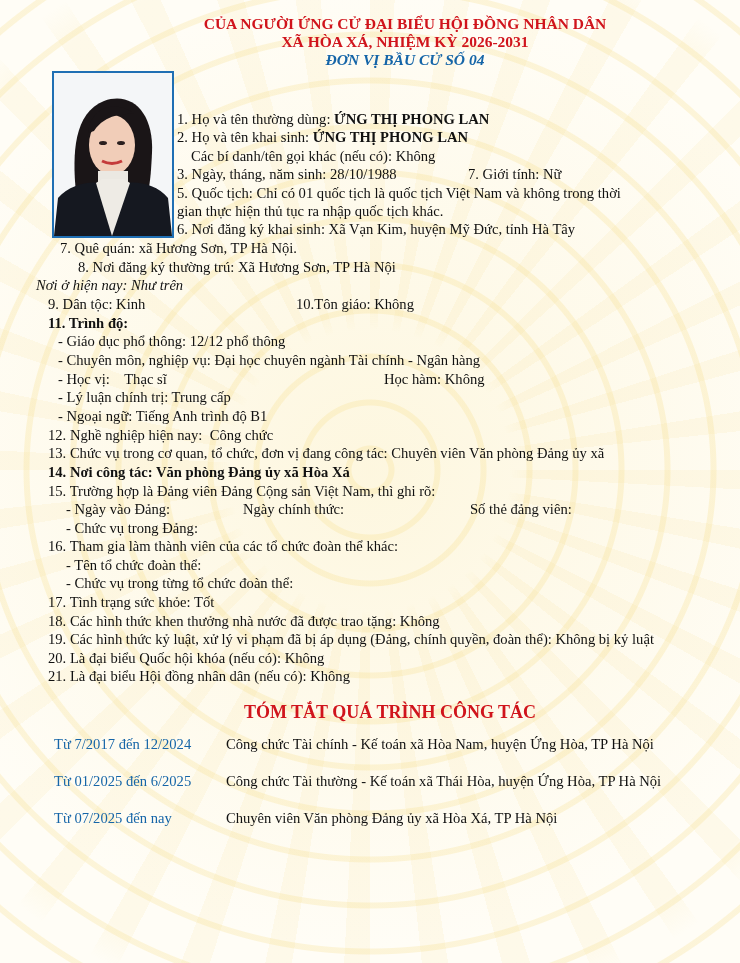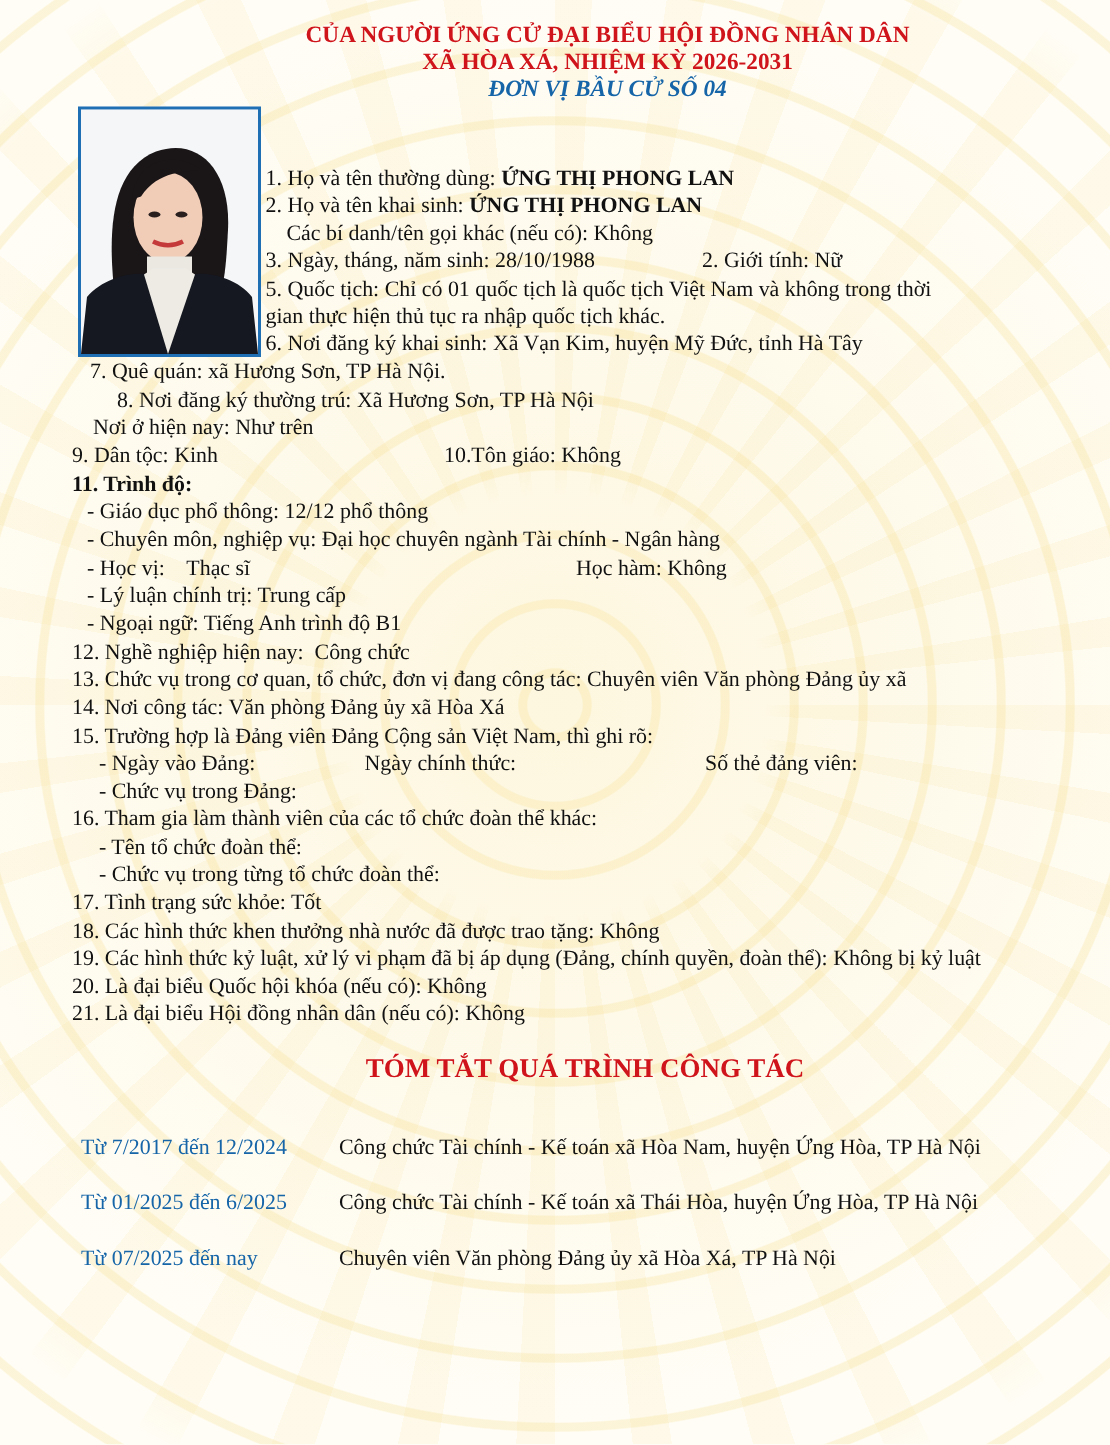--- a/index.html
+++ b/index.html
@@ -30,21 +30,21 @@
     .h-red { color:#d0141c; font-size:15.5px; line-height:18px; margin-left:70px; }
     .h-blue { color:#1565a8; font-size:15.5px; line-height:17px; margin-left:70px;font-style:italic; }
     .photo {
       position:absolute; left:52px; top:71px; width:118px; height:163px;
       border:2px solid #1f6fb4; background:#f3f5f7; overflow:hidden;
     }
     .photo svg { display:block; }
     .line { position:absolute; font-size:14.6px; line-height:18px; white-space:nowrap; }
     .b { font-weight:bold; }
     .sec-title { position:absolute; left:0; right:0; top:702px; text-align:center; color:#d0141c; font-weight:bold; font-size:18px; margin-left:40px;font-family:Liberation Serif, serif; }
-    .tl-row { position:absolute; left:54px; font-size:14.6px; white-space:nowrap;margin-top:21px; }
+    .tl-row { position:absolute; left:54px; font-size:14.6px; white-space:nowrap; }
     .tl-date { display:inline-block; width:172px; color:#1565a8; }
     .tl-desc { color:#111; }
   </style>
 </head>
 <body>
 
 <div class="bg"></div>
 <div class="bg2"></div>
 
 <div class="header">
@@ -69,57 +69,57 @@
 </div>
 
 <div class="line" style="left:177px;top:110px;">
   <span>1. Họ và tên thường dùng: </span><span class="b">ỨNG THỊ PHONG LAN</span>
 </div>
 <div class="line" style="left:177px;top:128px;">
   <span>2. Họ và tên khai sinh: </span><span class="b">ỨNG THỊ PHONG LAN</span>
 </div>
 <div class="line" style="left:191px;top:147px;">Các bí danh/tên gọi khác (nếu có): Không</div>
 <div class="line" style="left:177px;top:165px;">3. Ngày, tháng, năm sinh: 28/10/1988</div>
-<div class="line" style="left:468px;top:165px;">2. Giới tính: Nữ</div>
+<div class="line" style="left:468px;top:165px;">7. Giới tính: Nữ</div>
 <div class="line" style="left:177px;top:184px;">5. Quốc tịch: Chỉ có 01 quốc tịch là quốc tịch Việt Nam và không trong thời</div>
 <div class="line" style="left:177px;top:202px;">gian thực hiện thủ tục ra nhập quốc tịch khác.</div>
 <div class="line" style="left:177px;top:220px;">6. Nơi đăng ký khai sinh: Xã Vạn Kim, huyện Mỹ Đức, tỉnh Hà Tây</div>
 
 <div class="line" style="left:48px;top:239px;margin-left:12px;">7. Quê quán: xã Hương Sơn, TP Hà Nội.</div>
 <div class="line" style="left:48px;top:258px;margin-left:30px;">8. Nơi đăng ký thường trú: Xã Hương Sơn, TP Hà Nội</div>
-<div class="line" style="left:62px;top:276px;"> Nơi ở hiện nay: Như trên</div>
+<div class="line" style="left:36px;top:276px;font-style:italic;"> Nơi ở hiện nay: Như trên</div>
 <div class="line" style="left:48px;top:295px;">9. Dân tộc: Kinh</div>
 <div class="line" style="left:296px;top:295px;">10.Tôn giáo: Không</div>
 <div class="line" style="left:48px;top:314px;font-weight:bold;">11. Trình độ:</div>
 <div class="line" style="left:58px;top:332px;">- Giáo dục phổ thông: 12/12 phổ thông</div>
 <div class="line" style="left:58px;top:351px;">- Chuyên môn, nghiệp vụ: Đại học chuyên ngành Tài chính - Ngân hàng</div>
 <div class="line" style="left:58px;top:370px;white-space:pre;">- Học vị:    Thạc sĩ</div>
 <div class="line" style="left:384px;top:370px;">Học hàm: Không</div>
 <div class="line" style="left:58px;top:388px;">- Lý luận chính trị: Trung cấp</div>
 <div class="line" style="left:58px;top:407px;">- Ngoại ngữ: Tiếng Anh trình độ B1</div>
 <div class="line" style="left:48px;top:426px;white-space:pre;">12. Nghề nghiệp hiện nay:  Công chức</div>
 <div class="line" style="left:48px;top:444px;">13. Chức vụ trong cơ quan, tổ chức, đơn vị đang công tác: Chuyên viên Văn phòng Đảng ủy xã</div>
-<div class="line" style="left:48px;top:463px;">14. Nơi công tác: Văn phòng Đảng ủy xã Hòa Xá</div>
+<div class="line" style="left:48px;top:463px;font-weight:bold;">14. Nơi công tác: Văn phòng Đảng ủy xã Hòa Xá</div>
 <div class="line" style="left:48px;top:482px;">15. Trường hợp là Đảng viên Đảng Cộng sản Việt Nam, thì ghi rõ:</div>
 <div class="line" style="left:66px;top:500px;">- Ngày vào Đảng:</div>
 <div class="line" style="left:243px;top:500px;">Ngày chính thức:</div>
 <div class="line" style="left:470px;top:500px;">Số thẻ đảng viên:</div>
 <div class="line" style="left:66px;top:519px;">- Chức vụ trong Đảng:</div>
 <div class="line" style="left:48px;top:537px;">16. Tham gia làm thành viên của các tổ chức đoàn thể khác:</div>
 <div class="line" style="left:66px;top:556px;">- Tên tổ chức đoàn thể:</div>
 <div class="line" style="left:66px;top:574px;">- Chức vụ trong từng tổ chức đoàn thể:</div>
 <div class="line" style="left:48px;top:593px;">17. Tình trạng sức khỏe: Tốt</div>
 <div class="line" style="left:48px;top:612px;">18. Các hình thức khen thưởng nhà nước đã được trao tặng: Không</div>
 <div class="line" style="left:48px;top:630px;">19. Các hình thức kỷ luật, xử lý vi phạm đã bị áp dụng (Đảng, chính quyền, đoàn thể): Không bị kỷ luật</div>
 <div class="line" style="left:48px;top:649px;">20. Là đại biểu Quốc hội khóa (nếu có): Không</div>
 <div class="line" style="left:48px;top:667px;">21. Là đại biểu Hội đồng nhân dân (nếu có): Không</div>
 
 <div class="sec-title">TÓM TẮT QUÁ TRÌNH CÔNG TÁC</div>
 
 <div class="tl-row" style="top:736px;">
   <span class="tl-date">Từ 7/2017 đến 12/2024</span><span class="tl-desc">Công chức Tài chính - Kế toán xã Hòa Nam, huyện Ứng Hòa, TP Hà Nội</span>
 </div>
 <div class="tl-row" style="top:773px;">
-  <span class="tl-date">Từ 01/2025 đến 6/2025</span><span class="tl-desc">Công chức Tài chính - Kế toán xã Thái Hòa, huyện Ứng Hòa, TP Hà Nội</span>
+  <span class="tl-date">Từ 01/2025 đến 6/2025</span><span class="tl-desc">Công chức Tài thường - Kế toán xã Thái Hòa, huyện Ứng Hòa, TP Hà Nội</span>
 </div>
 <div class="tl-row" style="top:810px;">
   <span class="tl-date">Từ 07/2025 đến nay</span><span class="tl-desc">Chuyên viên Văn phòng Đảng ủy xã Hòa Xá, TP Hà Nội</span>
 </div>
 
 </body></html>

